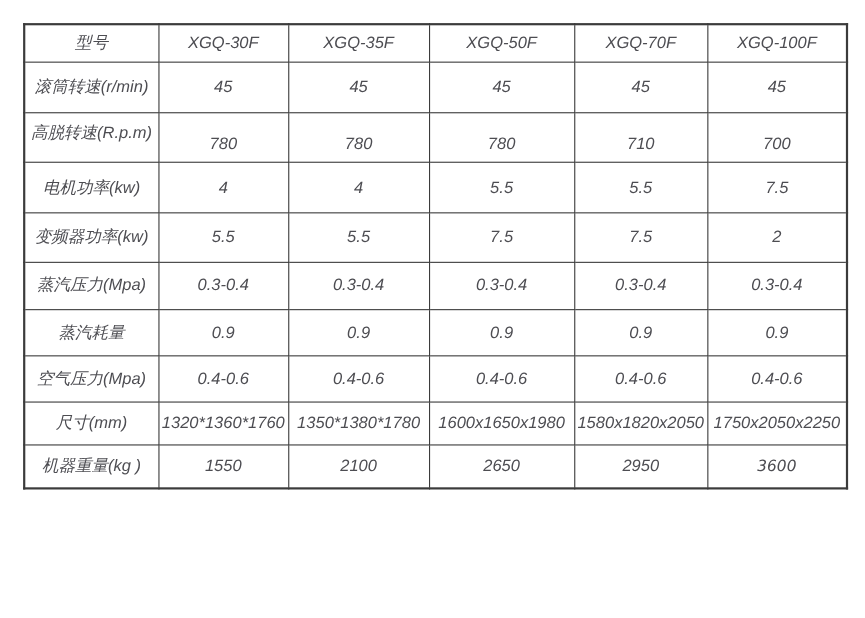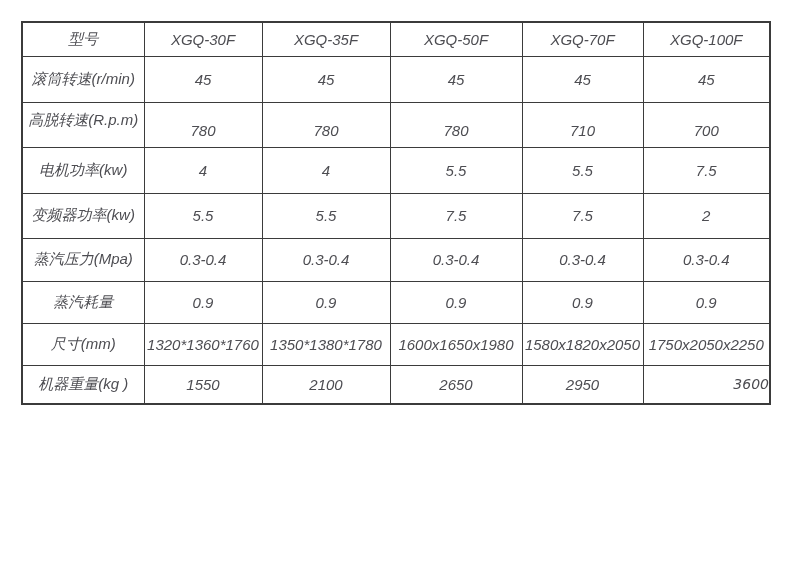--- a/index.html
+++ b/index.html
@@ -44,21 +44,21 @@
   tbody tr:nth-child(6) { height: 42px; }
   tbody tr:nth-child(7) { height: 42px; }
   tbody tr:nth-child(8) { height: 39px; }
   tbody tr:nth-child(9) { height: 40px; }
   tbody tr:nth-child(10){ height: 44px; }
   tbody tr:nth-child(11){ height: 39px; }
   
   td.val-low   { padding-top: 12px; }
   td.label-high{ padding-bottom: 8px; }
   
-  td.alt-num { font-family: "DejaVu Sans", sans-serif; font-size: 14px; text-align: right; }
+  td.alt-num { font-family: "DejaVu Sans", sans-serif; font-size: 14px; }
 </style>
 </head>
 <body>
 
 <div class="page">
   <table class="spec-table">
     <colgroup>
       <col style="width:122px">
         <col style="width:118px">
         <col style="width:128px">
@@ -119,20 +119,28 @@
       </tr>
       <tr>
         <td>蒸汽耗量</td>
         <td>0.9</td>
         <td>0.9</td>
         <td>0.9</td>
         <td>0.9</td>
         <td>0.9</td>
       </tr>
       <tr>
+        <td>空气压力(Mpa)</td>
+        <td>0.4-0.6</td>
+        <td>0.4-0.6</td>
+        <td>0.4-0.6</td>
+        <td>0.4-0.6</td>
+        <td>0.4-0.6</td>
+      </tr>
+      <tr>
         <td>尺寸(mm)</td>
         <td>1320*1360*1760</td>
         <td>1350*1380*1780</td>
         <td>1600x1650x1980</td>
         <td>1580x1820x2050</td>
         <td>1750x2050x2250</td>
       </tr>
       <tr>
         <td>机器重量(kg )</td>
         <td>1550</td>

